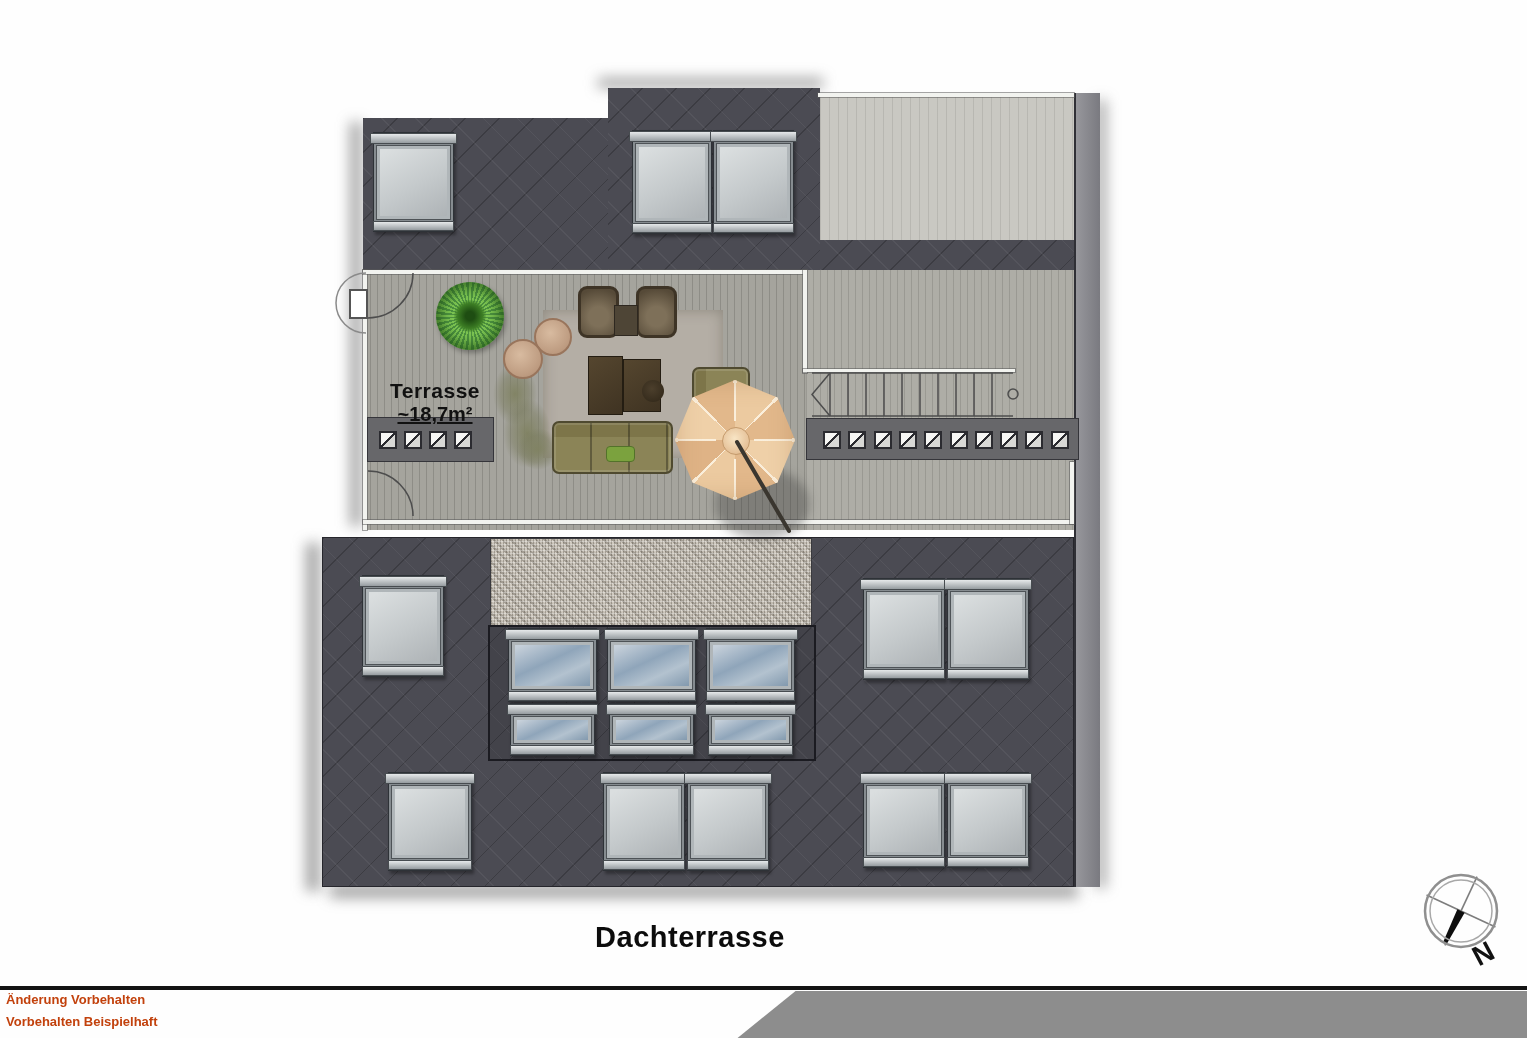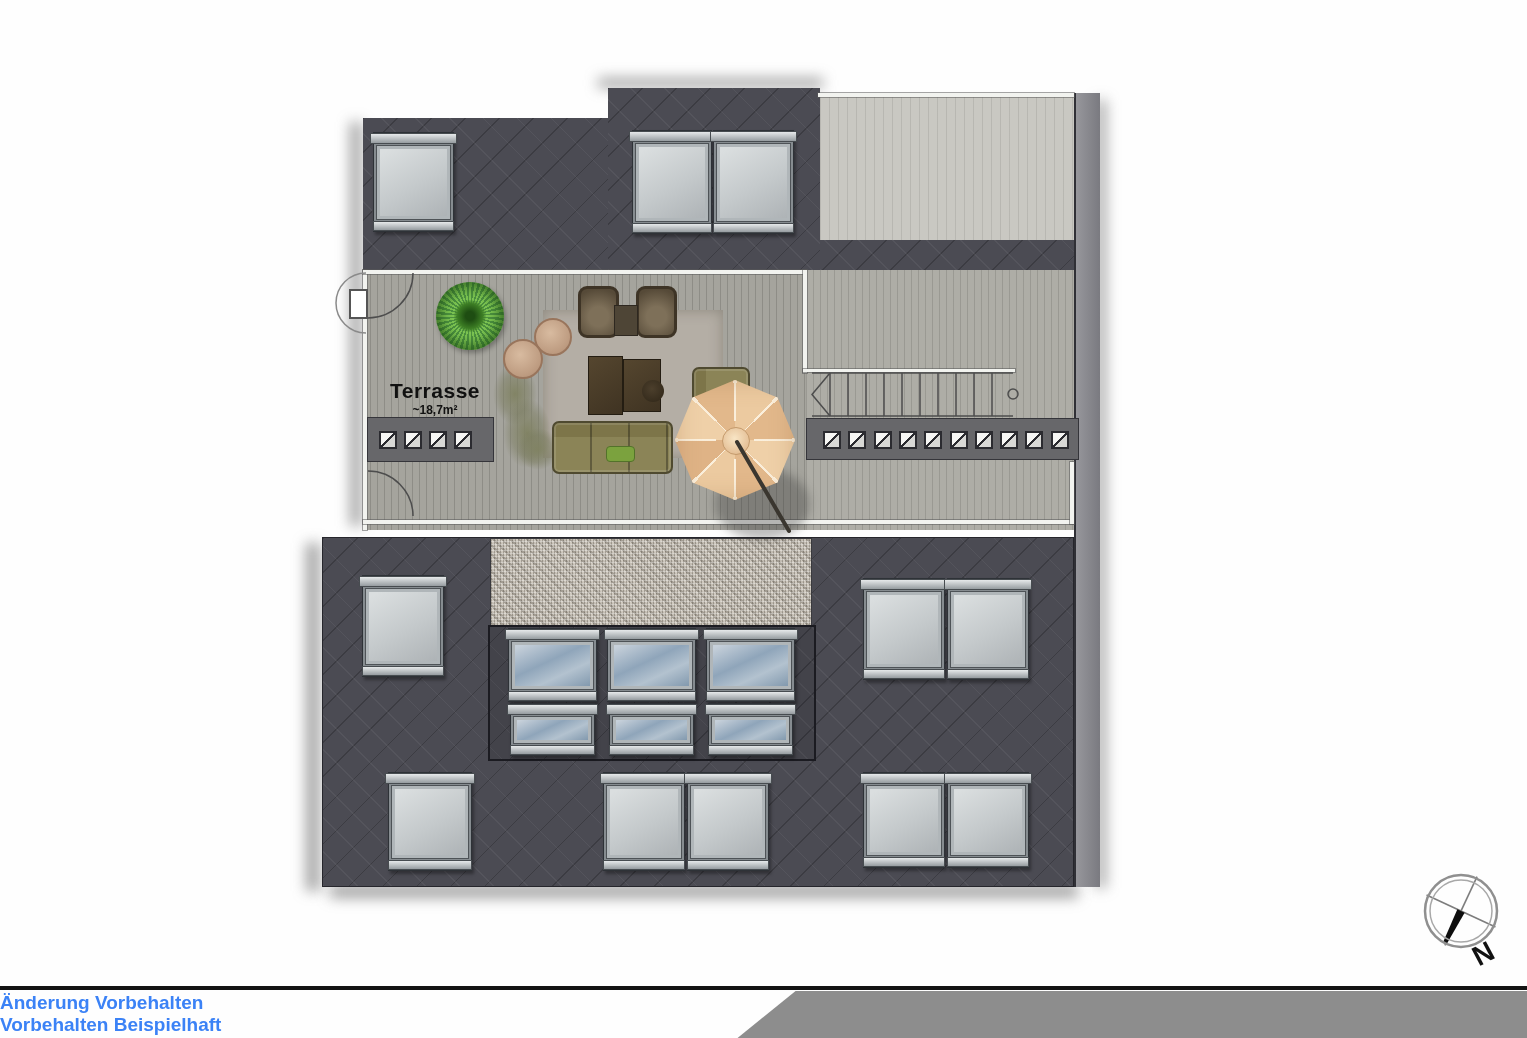--- a/index.html
+++ b/index.html
@@ -82,28 +82,28 @@
       conic-gradient(#eccaa0 0 45deg,#e2b88b 45deg 90deg,#efd0a8 90deg 135deg,#e2b88b 135deg 180deg,
                      #eccaa0 180deg 225deg,#dfb386 225deg 270deg,#efd0a8 270deg 315deg,#e2b88b 315deg 360deg);
     box-shadow:inset 0 0 25px rgba(150,105,60,.35);}
   .uhub{position:absolute;border-radius:50%;z-index:4;border:1px solid #c49a6c;
     background:radial-gradient(circle at 45% 40%, #f8e5c5, #ddb184);}
   
   #overlay{position:absolute;left:0;top:0;z-index:5;pointer-events:none;}
   
   .terrLabel{position:absolute;left:381px;top:352px;width:108px;text-align:center;z-index:6;color:#111;margin-top:27px;}
   .terrLabel .l1{font-weight:bold;font-size:21px;letter-spacing:.5px;}
-  .terrLabel .l2{font-weight:bold;font-size:12px;}
+  .terrLabel .l2{font-weight:bold;font-size:20px;text-decoration:underline;}
   .title{position:absolute;left:565px;top:921px;width:250px;text-align:center;z-index:6;
     font-weight:bold;font-size:29px;color:#0c0c0c;letter-spacing:.5px;}
   
   .footLine{position:absolute;left:0;top:986px;width:1527px;height:4px;background:#141414;z-index:7;}
   .footBand{position:absolute;left:0;top:991px;width:1527px;height:47px;background:var(--foot,#8d8d8d);z-index:6;
     clip-path:polygon(52.1% 0,100% 0,100% 100%,48.3% 100%);}
-  .footTxt{position:absolute;left:0;z-index:8;font-weight:bold;font-size:19px;color:#3b82f6;}
+  .footTxt{position:absolute;left:6px;z-index:8;font-weight:bold;font-size:13px;color:#c2410c;}
   .ft1{top:992px;} .ft2{top:1014px;}
   .compass{position:absolute;left:1416px;top:866px;z-index:6;}
 </style>
 </head>
 <body style="--slate: #4b4b53; --deck-light: #c9c8c2; --deck-mid: #a5a49d; --band: #67676a; --foot: #8d8d8d;">
 
 <div id="plan">
 
   <div class="shadow" style="left:350px;top:122px;width:12px;height:404px;"></div>
   <div class="shadow" style="left:306px;top:543px;width:14px;height:348px;"></div>
@@ -152,20 +152,21 @@
         <path d="M366,273 A30,30 0 0 0 366,333" stroke="#8a8a8a"></path>
         <rect x="350" y="290" width="17" height="28" fill="#fff" stroke="#555" stroke-width="2"></rect>
       </g>
       <line x1="737" y1="442" x2="789" y2="531" stroke="#3a362f" stroke-width="4" stroke-linecap="round"></line>
     </svg>
 
   <div class="terrLabel">
     <div class="l1">Terrasse</div>
     <div class="l2">~18,7m²</div>
   </div>
+  <div class="title">Dachterrasse</div>
 
   <svg class="compass" width="95" height="105" viewBox="0 0 95 105">
     <g transform="rotate(25 45 45)">
       <line x1="45" y1="7" x2="45" y2="83" stroke="#7d7d7d" stroke-width="1.6"></line>
       <line x1="7" y1="45" x2="83" y2="45" stroke="#7d7d7d" stroke-width="1.6"></line>
       <polygon points="41,45 49,45 46,81 42,81" fill="#0e0e0e"></polygon>
     </g>
     <circle cx="45" cy="45" r="36" fill="none" stroke="#8f8f8f" stroke-width="2.5"></circle>
     <circle cx="45" cy="45" r="31" fill="none" stroke="#a8a8a8" stroke-width="1.5"></circle>
     <text id="compassN" x="58" y="98" font-size="28" font-weight="bold" fill="#111" transform="rotate(-28 66 90)">N</text>

